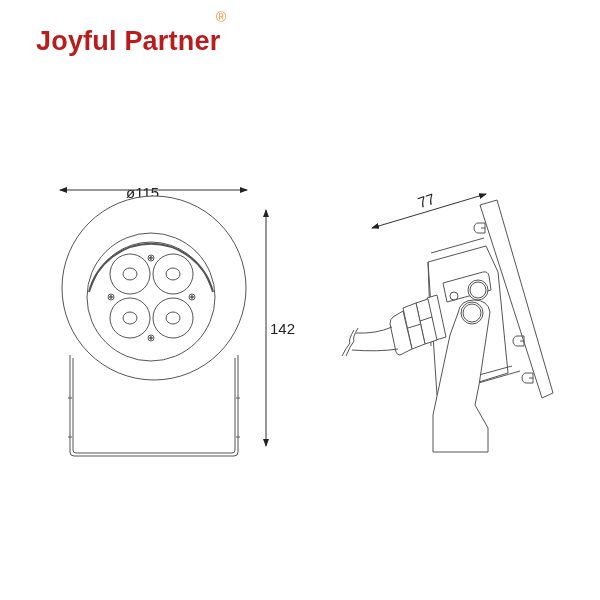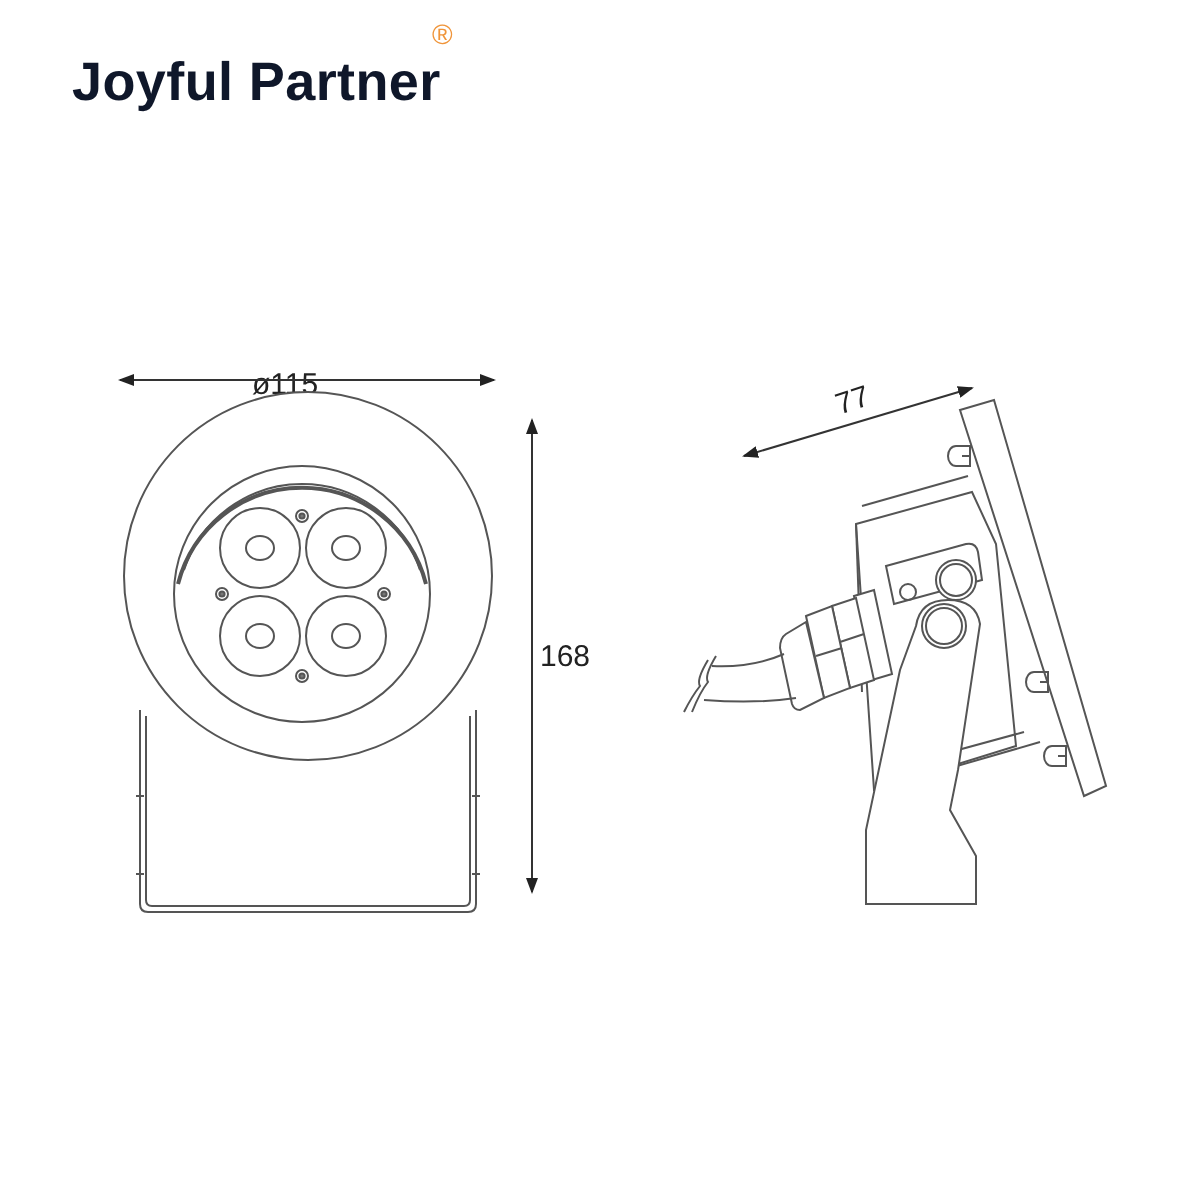--- a/index.html
+++ b/index.html
@@ -1,29 +1,29 @@
 <!DOCTYPE html>
 <html><head>
 <meta charset="utf-8">
 <style>
   html, body { margin:0; padding:0; background:#ffffff; }
   body { width:600px; height:600px; position:relative; overflow:hidden; font-family:"Liberation Sans", sans-serif; }
-  .brand { position:absolute; left:36px; top:26px; font-size:27px; font-weight:bold; color:#0f172a; letter-spacing:0.2px; }
+  .brand { position:absolute; left:36px; top:26px; font-size:27px; font-weight:bold; color:#b91c1c; letter-spacing:0.2px; }
   .reg { position:absolute; left:216px; top:9px; font-size:14px; color:#f0953a; }
   .dim { position:absolute; font-size:15px; color:#222; }
   svg { position:absolute; left:0; top:0; }
 </style>
 </head>
 <body>
 
 <div class="brand">Joyful Partner</div>
 <div class="reg">®</div>
 
 <div class="dim" style="left:126px;top:184px;">ø115</div>
-<div class="dim" style="left:270px;top:320px;">168</div>
+<div class="dim" style="left:270px;top:320px;">142</div>
 <div class="dim" style="left:418px;top:192px;transform:rotate(-18deg);">77</div>
 
 <svg width="600" height="600" viewBox="0 0 600 600">
   <defs>
     <marker id="arr" markerWidth="8" markerHeight="6" refX="7" refY="3" orient="auto">
       <path d="M0,0 L8,3 L0,6 Z" fill="#222"></path>
     </marker>
     <marker id="arrs" markerWidth="8" markerHeight="6" refX="1" refY="3" orient="auto">
       <path d="M8,0 L0,3 L8,6 Z" fill="#222"></path>
     </marker>

